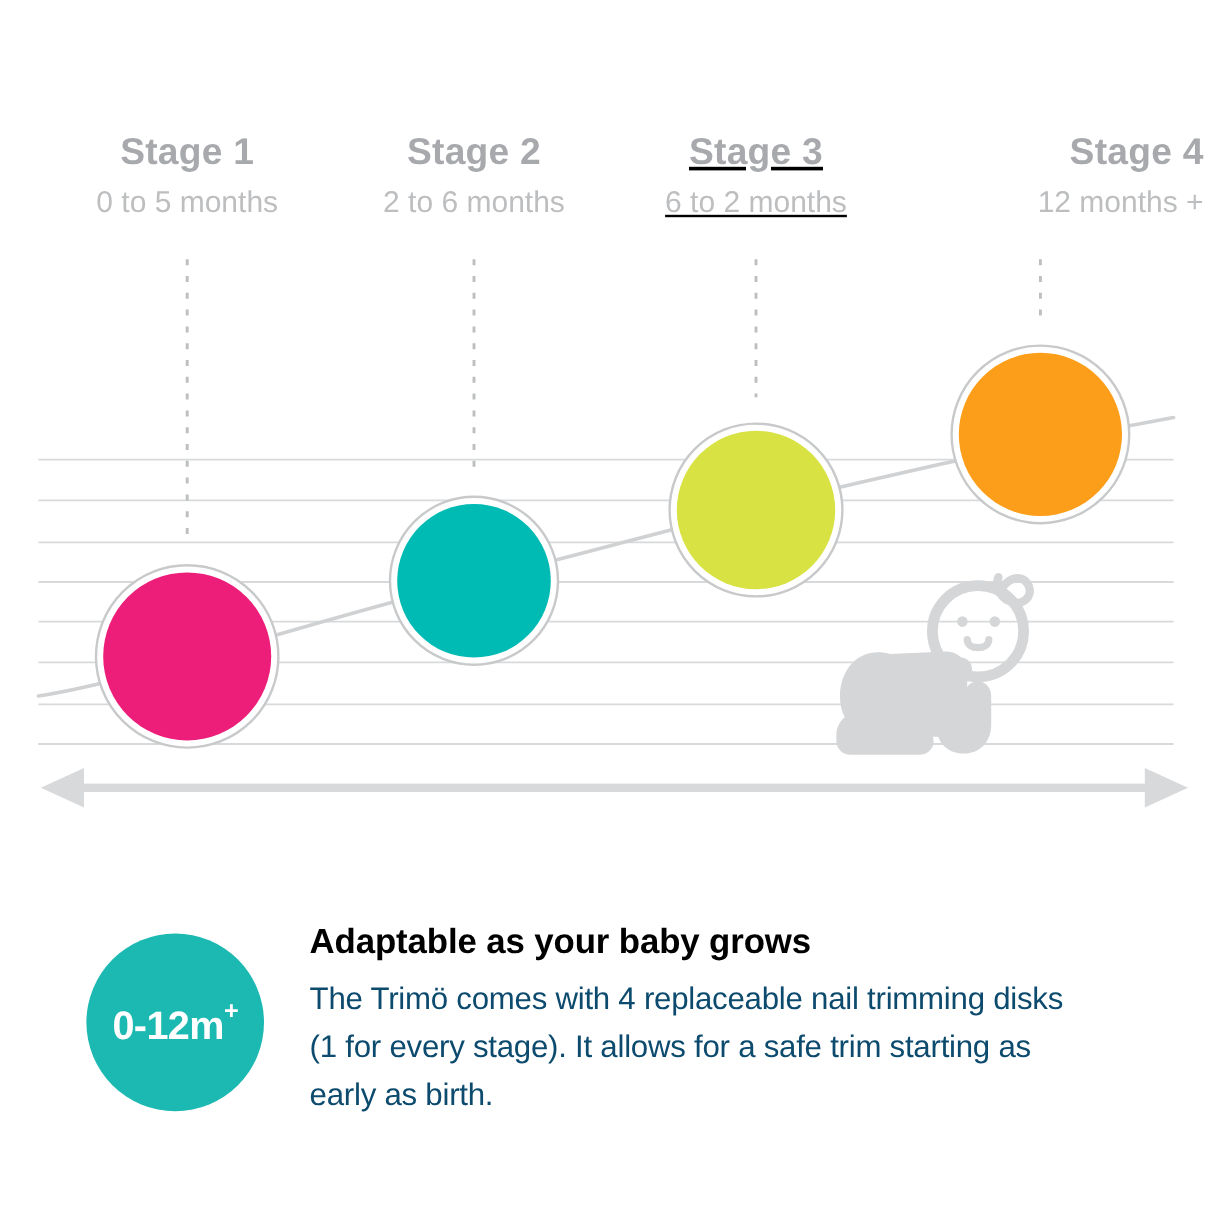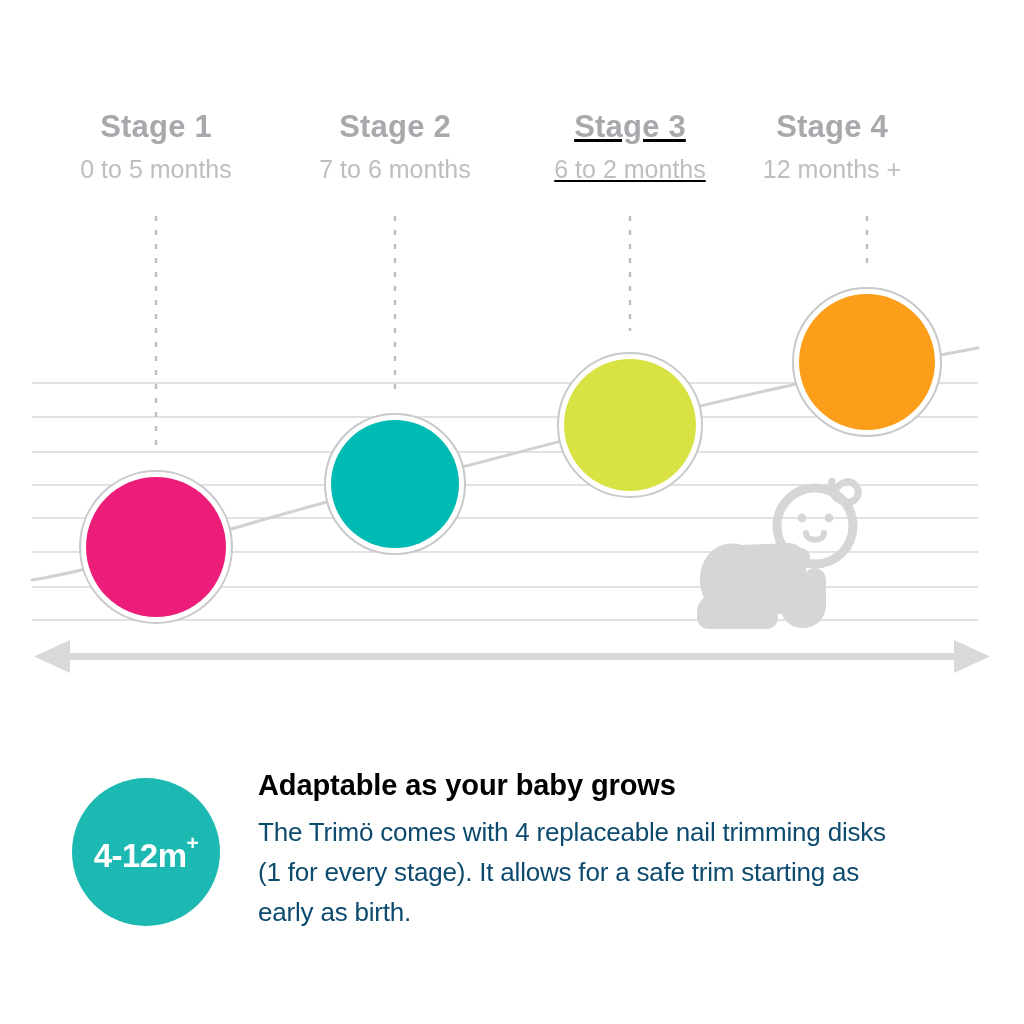--- a/index.html
+++ b/index.html
@@ -132,29 +132,29 @@
 
   <div class="stage-labels">
 
     <div class="stage-col" style="left:41px;">
       <div class="stage-title">Stage 1</div>
       <div class="stage-sub">0 to 5 months</div>
     </div>
 
     <div class="stage-col" style="left:280px;">
       <div class="stage-title">Stage 2</div>
-      <div class="stage-sub">7 to 6 months</div>
+      <div class="stage-sub">2 to 6 months</div>
     </div>
 
     <div class="stage-col" style="left:515px;text-decoration:underline;">
       <div class="stage-title">Stage 3</div>
       <div class="stage-sub">6 to 2 months</div>
     </div>
 
-    <div class="stage-col" style="left:717px;">
+    <div class="stage-col" style="left:773px;text-align:right;">
       <div class="stage-title">Stage 4</div>
       <div class="stage-sub">12 months +</div>
     </div>
 
   </div>
 
   <svg id="graph" viewBox="0 0 1024 700" width="1024" height="700">
 
     <g stroke="#d8d9db" stroke-width="1.6" fill="none">
       <line x1="32" y1="383" x2="978" y2="383"></line>
@@ -263,21 +263,21 @@
       <rect x="62" y="653" width="900" height="7"></rect>
       <polygon points="34,656.5 70,640 70,673"></polygon>
       <polygon points="990,656.5 954,640 954,673"></polygon>
     </g>
 
   </svg>
 
   <div class="feature">
 
     <div class="badge">
-      <div class="badge-text"><span>4-12m</span><span class="badge-sup">+</span></div>
+      <div class="badge-text"><span>0-12m</span><span class="badge-sup">+</span></div>
     </div>
 
     <div class="feature-body">
       <h2 class="feature-title">Adaptable as your baby grows</h2>
       <p class="feature-text">The Trimö comes with 4 replaceable nail trimming disks (1 for every stage). It allows for a safe trim starting as early as birth.</p>
     </div>
 
   </div>
 
 </div>

